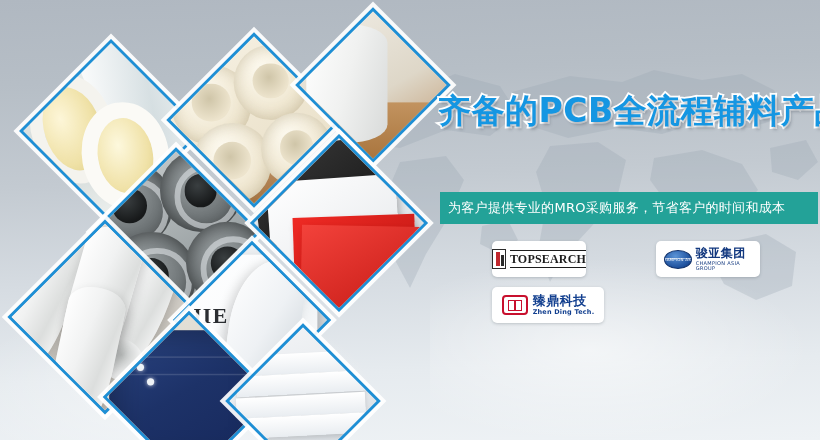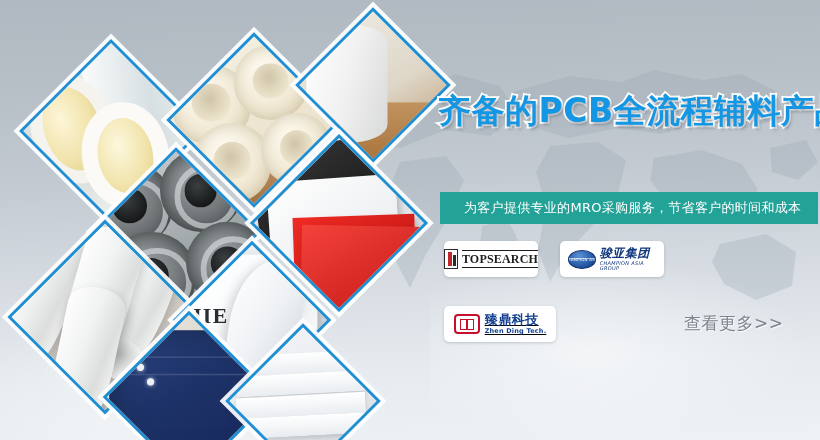--- a/index.html
+++ b/index.html
@@ -139,33 +139,33 @@
     text-shadow:2px 3px 3px rgba(90,100,110,.45);
   }
   .headline.l1{top:94px;}
   .headline.l2{top:142px;}
 
   #subtitlebar{
     position:absolute;left:10px;top:192px;width:378px;height:32px;
     background:#23a298;display:flex;align-items:center;
   }
   #subtitlebar .txt{
-    color:#ffffff;font-size:13px;padding-left:24px;white-space:nowrap;
+    color:#ffffff;font-size:13px;padding-left:8px;white-space:nowrap;
     font-family:"DejaVu Sans","Liberation Sans",sans-serif;letter-spacing:.3px;text-align:right;
   }
 
   .logo-row{position:absolute;display:flex;align-items:center;}
   .logo-row.r1{left:14px;top:241px;gap:22px;}
-  .logo-row.r2{left:14px;top:306px;gap:22px;text-decoration:underline;}
+  .logo-row.r2{left:14px;top:287px;gap:22px;}
 
   .logo-card{
     background:#ffffff;border-radius:5px;
     box-shadow:0 1px 3px rgba(60,70,80,.25);
     display:flex;align-items:center;justify-content:center;
-    height:36px;padding:0 8px;box-sizing:border-box;
+    height:36px;padding:0 8px;box-sizing:border-box;margin-left:48px;
   }
   .logo-card.w1{width:94px;}
   .logo-card.w2{width:92px;}
   .logo-card.w3{width:104px;}
   .logo-card.w4{width:112px;}
 
   
   .lg-topsearch{display:flex;align-items:center;gap:4px;}
   .lg-topsearch .mark{width:14px;height:20px;background:#ffffff;border:1.5px solid #2a2a2a;
     position:relative;box-sizing:border-box;}
@@ -181,21 +181,21 @@
   .lg-kinwong .cn{font-family:"DejaVu Sans",sans-serif;font-size:8px;color:#123f8f;margin-top:2px;letter-spacing:1px;}
 
   
   .lg-champ{display:flex;align-items:center;gap:4px;}
   .lg-champ .globe{width:32px;height:19px;border-radius:50%;
     background:radial-gradient(ellipse at 40% 30%,#5b93d6,#1c4f9c 70%,#103371 100%);
     position:relative;overflow:hidden;border:1px solid #0f2f68;box-sizing:border-box;}
   .lg-champ .globe span{position:absolute;left:50%;top:50%;transform:translate(-50%,-50%);
     color:#fff;font-size:4px;font-family:"DejaVu Sans",sans-serif;white-space:nowrap;letter-spacing:.2px;}
   .lg-champ .globe:before{content:"";position:absolute;left:0;top:45%;width:100%;height:1px;background:rgba(255,255,255,.5);}
-  .lg-champ .tx{line-height:1;font-style:italic;}
+  .lg-champ .tx{line-height:1;}
   .lg-champ .tx .cn{font-family:"DejaVu Sans",sans-serif;font-weight:700;font-size:12px;color:#12387f;letter-spacing:.5px;}
   .lg-champ .tx .en{font-family:"DejaVu Sans",sans-serif;font-size:5px;color:#12387f;margin-top:2px;letter-spacing:.3px;}
 
   
   .lg-zd{display:flex;align-items:center;gap:5px;}
   .lg-zd .mark{width:26px;height:20px;border:2px solid #c8102e;border-radius:4px;
     position:relative;box-sizing:border-box;background:#fff;}
   .lg-zd .mark:before{content:"";position:absolute;left:4px;top:3px;width:7px;height:11px;border:1.5px solid #c8102e;box-sizing:border-box;}
   .lg-zd .mark:after{content:"";position:absolute;right:4px;top:3px;width:7px;height:11px;border:1.5px solid #c8102e;box-sizing:border-box;}
   .lg-zd .tx{line-height:1;}
@@ -384,17 +384,16 @@
         <div class="lg-zd">
           <span class="mark"></span>
           <span class="tx">
             <span class="cn" style="display:block">臻鼎科技</span>
             <span class="en" style="display:block">Zhen Ding Tech.</span>
           </span>
         </div>
       </div>
     </div>
 
-    <div id="more-link">查看更多&gt;&gt;</div>
 
   </div>
 
 </div>
 
 </body></html>

